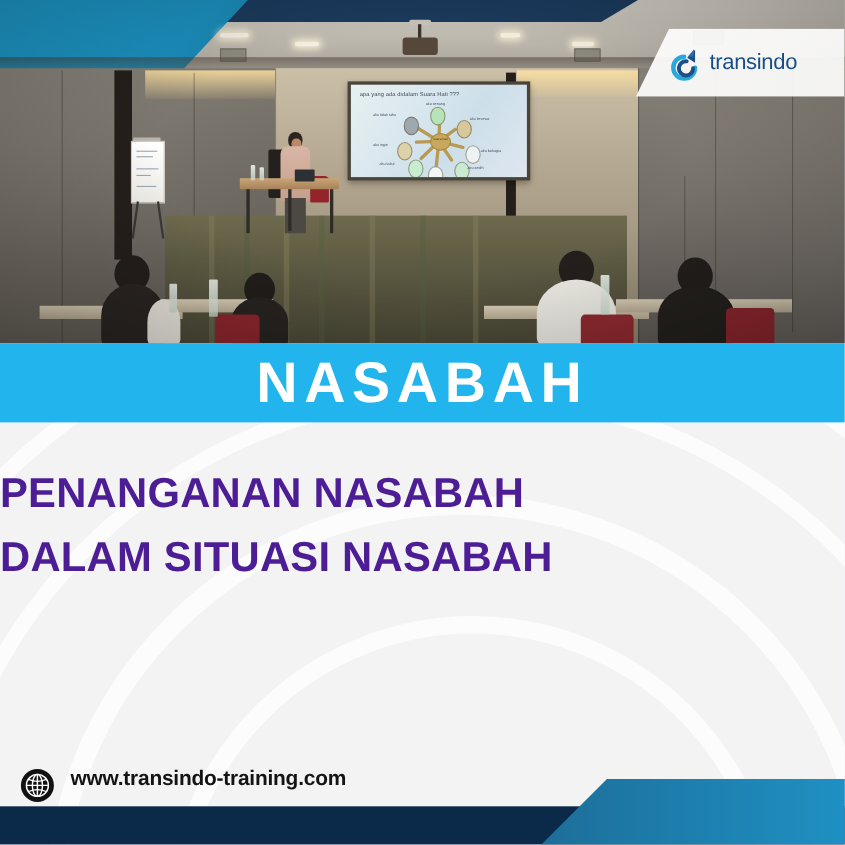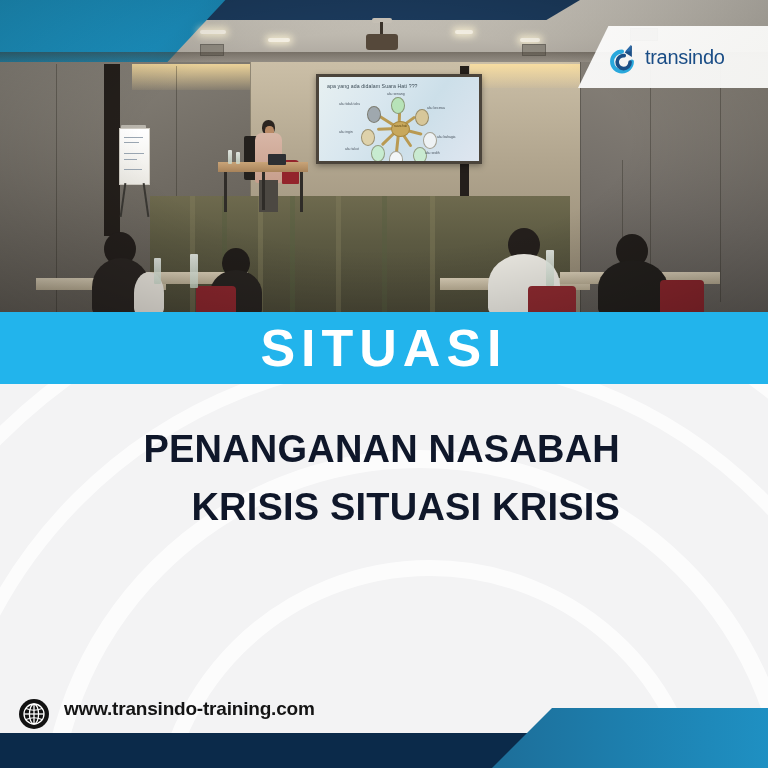--- a/index.html
+++ b/index.html
@@ -258,21 +258,21 @@
   }
   .training-banner .txt {
     color: #ffffff; font-size: 52px; font-weight: 700;
     letter-spacing: 6px; line-height: 1;
     font-family: "Liberation Sans", sans-serif;
   }
 
   
   .headline {
     position: absolute; left: 0; top: 420px; width: 620px;
-    text-align: right; color: #0f172a;
+    text-align: left; color: #4c1d95;
     font-family: "Liberation Sans", sans-serif;
     font-weight: 700; font-size: 38px; line-height: 58px;
     letter-spacing: 0.2px;
   }
   .headline .l2 { display: block; }
 
   
   .footer-bar {
     position: absolute; left: 0; bottom: 0; width: 768px; height: 35px;
     background: #0b2a4a;
@@ -449,26 +449,26 @@
           <path d="M30 8.5 L23.5 16 L29.5 16 Z" fill="#2a69a8"></path>
           <path d="M20 16 A11 11 0 1 0 31 27" fill="none" stroke="#29a8dc" stroke-width="4.5" stroke-linecap="round"></path>
           <path d="M22.5 20.5 A7.2 7.2 0 1 0 29 27.5" fill="none" stroke="#1b4f86" stroke-width="4" stroke-linecap="round"></path>
         </svg>
       </div>
       <div class="logo-text">transindo</div>
     </div>
   </div>
 
   <div class="training-banner">
-    <div class="txt">SITUASI</div>
+    <div class="txt">NASABAH</div>
   </div>
 
   <div class="headline">
     <span class="l1">PENANGANAN NASABAH</span>
-    <span class="l2">KRISIS SITUASI KRISIS</span>
+    <span class="l2">DALAM SITUASI NASABAH</span>
   </div>
 
   <div class="footer-bar"></div>
   <div class="footer-accent"></div>
 
   <div class="footer-url-wrap">
     <div class="globe-icon">
       <svg viewBox="0 0 32 32" width="32" height="32" aria-hidden="true">
         <circle cx="16" cy="16" r="15" fill="#121212"></circle>
         <circle cx="16" cy="16" r="10" fill="none" stroke="#ffffff" stroke-width="1.3"></circle>

